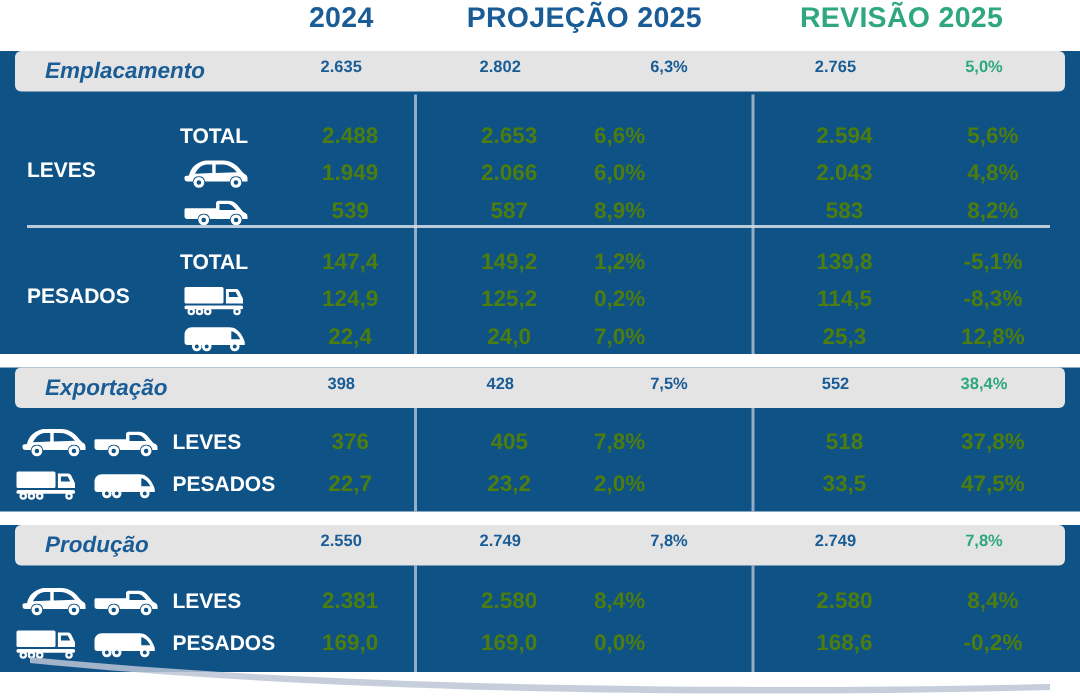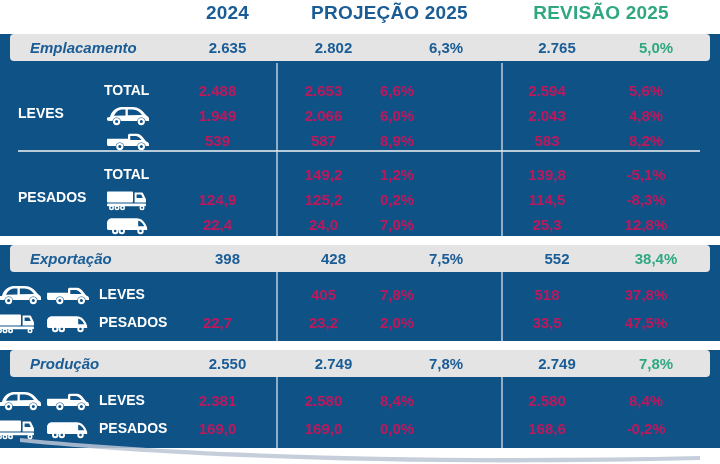--- a/index.html
+++ b/index.html
@@ -32,36 +32,36 @@
   
   .band{
     position:absolute;left:10px;width:700px;height:27px;
     background:#E4E4E4;border-radius:4px;
     z-index:3;
   }
   .band .blabel{
     position:absolute;left:20px;top:5px;
     font-size:15px;font-weight:bold;color:#1A5C96;white-space:nowrap;font-style:italic;
   }
-  .band .v{position:absolute;top:5px;font-size:15px;font-weight:bold;color:#1A5C96;text-align:center;}
+  .band .v{position:absolute;top:5px;font-size:11px;font-weight:bold;color:#1A5C96;text-align:center;}
 
   
   .c1{left:168px;width:99px;text-align:center;}
   .c2{left:267px;width:113px;text-align:center;}
   .c3{left:380px;width:112px;text-align:left;}
   .c4{left:492px;width:110px;text-align:center;}
   .c5{left:602px;width:88px;text-align:center;}
 
   .green{color:#2FA882 !important;}
 
   
-  .drow{position:absolute;left:0;width:656px;height:29px;}
+  .drow{position:absolute;left:16px;width:656px;height:29px;}
   .drow .cell{
     position:absolute;top:6px;
-    font-size:15px;font-weight:bold;color:#be185d;white-space:nowrap;
+    font-size:15px;font-weight:bold;color:#4d7c0f;white-space:nowrap;
   }
   .drow .rlabel{
     position:absolute;top:6px;
     font-size:14px;font-weight:bold;color:#ffffff;white-space:nowrap;
   }
 
   
   .grouplabel{
     position:absolute;left:18px;width:78px;
     font-size:14px;font-weight:bold;color:#ffffff;text-align:left;
@@ -151,20 +151,21 @@
     <span class="cell c2">587</span>
     <span class="cell c3">8,9%</span>
     <span class="cell c4">583</span>
     <span class="cell c5">8,2%</span>
   </div>
 
   <div class="grouplabel" style="top:189px;">PESADOS</div>
 
   <div class="drow" style="top:160px;">
     <span class="rlabel" style="left:104px;">TOTAL</span>
+    <span class="cell c1">147,4</span>
     <span class="cell c2">149,2</span>
     <span class="cell c3">1,2%</span>
     <span class="cell c4">139,8</span>
     <span class="cell c5">-5,1%</span>
   </div>
 
   <div class="drow" style="top:185px;">
     <span class="ico" style="left:104px;top:3px;">
       <svg width="50" height="24" viewBox="0 0 50 24">
         <g fill="#fff">
@@ -239,20 +240,21 @@
             <path d="M4 10.8 L24 10.8 L24 7.4 C24 6.4 24.8 5.8 25.8 5.8 L33 5.8 C35.5 5.8 37.6 7.4 39.4 10 L42.2 13.4 C44 14 45 14.8 45 16.3 L45 18 L41.6 18 A4.2 4.2 0 0 0 33.3 18 L20 18 A4.2 4.2 0 0 0 11.7 18 L5 18 C3.6 18 3 17.3 3 16.2 L3 12 C3 11.2 3.3 10.8 4 10.8 Z M26.3 8 L26.3 12 L37.5 12 C35.8 9.8 34 8.2 32 8 Z"></path>
             <circle cx="15.8" cy="18.6" r="3.6"></circle>
               <circle cx="15.8" cy="18.6" r="1.5" fill="#0E5286"></circle>
             <circle cx="37.4" cy="18.6" r="3.6"></circle>
               <circle cx="37.4" cy="18.6" r="1.5" fill="#0E5286"></circle>
           </g>
         </g>
       </svg>
     </span>
     <span class="rlabel" style="left:99px;">LEVES</span>
+    <span class="cell c1">376</span>
     <span class="cell c2">405</span>
     <span class="cell c3">7,8%</span>
     <span class="cell c4">518</span>
     <span class="cell c5">37,8%</span>
   </div>
 
   <div class="drow" style="top:308px;">
     <span class="ico" style="left:-8px;top:2px;">
       <svg width="104" height="26" viewBox="0 0 104 26">
         <g fill="#fff">

